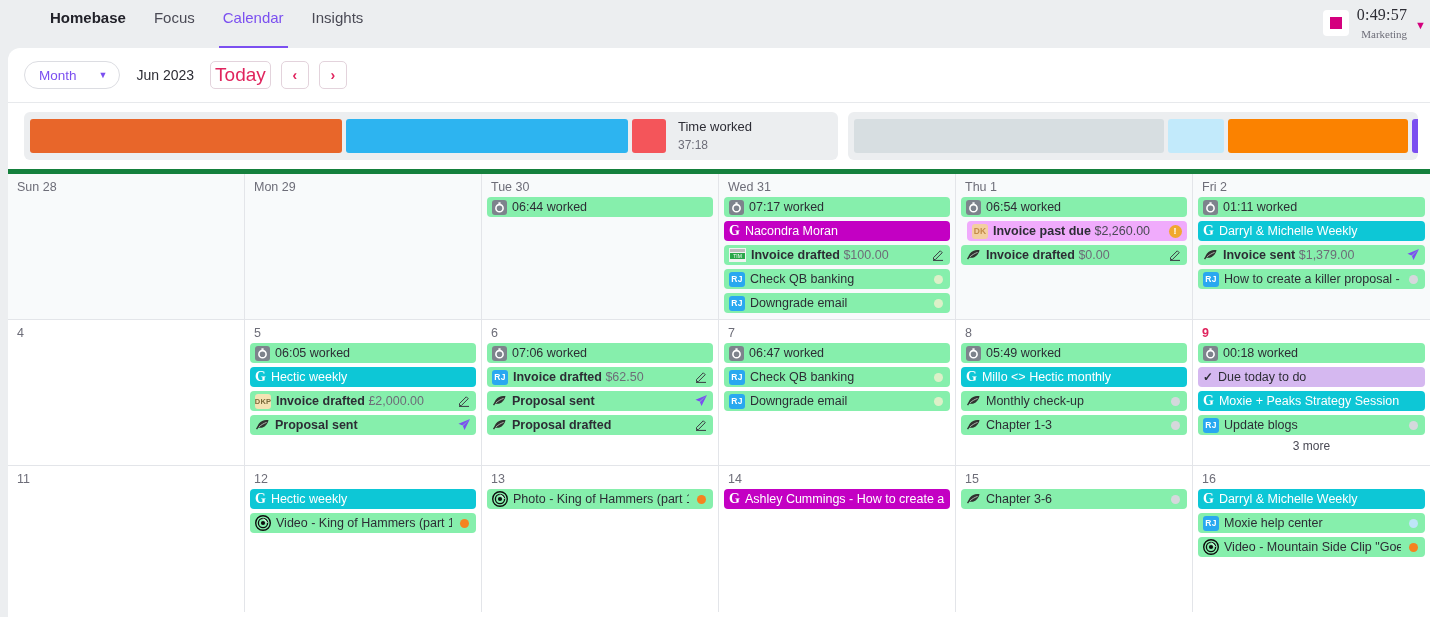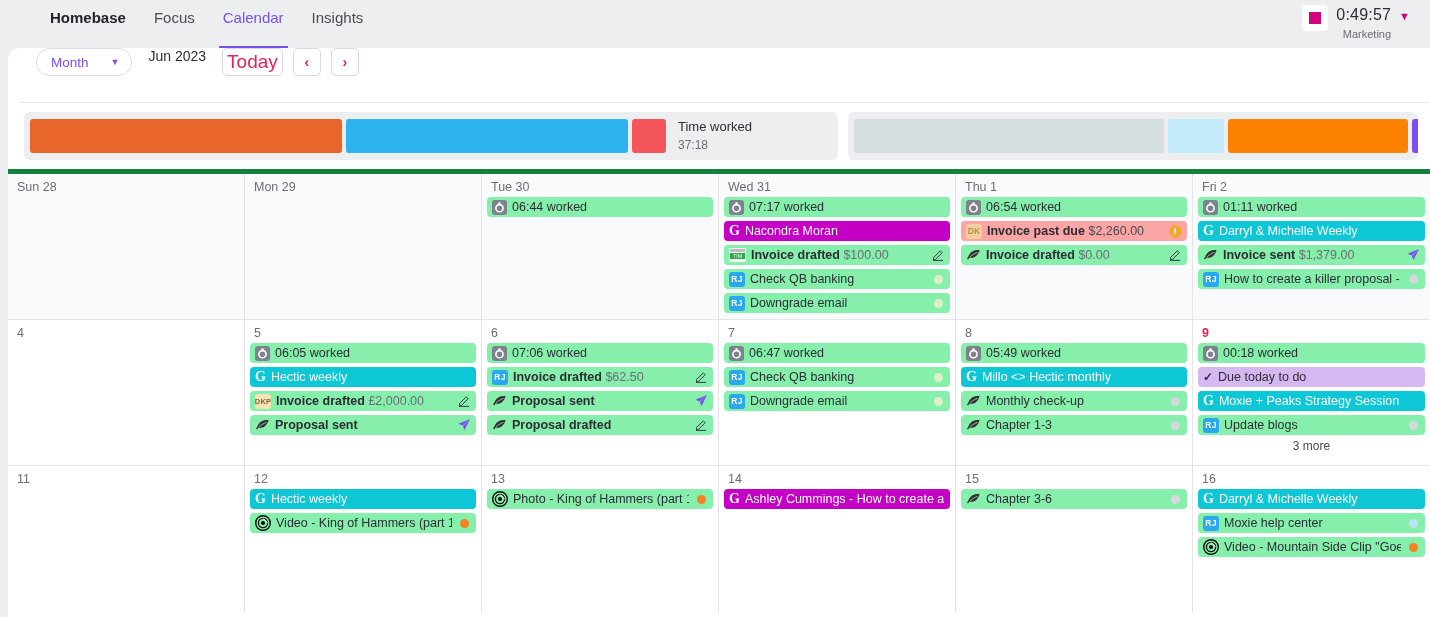--- a/index.html
+++ b/index.html
@@ -24,44 +24,44 @@
     cursor: pointer; white-space: nowrap;
   }
   .nav-tab.bold { font-weight: bold; color: #22222a; }
   .nav-tab.active { color: #7b4ff0; }
   .nav-tab.active:after {
     content: ""; position: absolute; left: -4px; right: -4px; bottom: 0;
     height: 2px; background: #7b4ff0;
   }
 
   .timer {
-    position: absolute; right: 20px; top: 4px;
-    display: flex; align-items: flex-start; gap: 8px;
+    position: absolute; right: 4px; top: 4px;
+    display: flex; align-items: center; gap: 8px; font-family: Liberation Serif, serif;
   }
   .timer-btn {
     width: 26px; height: 26px; border-radius: 4px; background: #fff;
     display: flex; align-items: center; justify-content: center;
     cursor: pointer; margin-top: 1px;
   }
   .timer-sq { width: 12px; height: 12px; background: #d4007e; }
   .timer-text { text-align: right; line-height: 1; padding-top: 3px;}
   .timer-time { font-size: 16px; color: #2d2d35; letter-spacing: .2px; }
   .timer-label { font-size: 11px; color: #6d6d78; margin-top: 6px; }
   .timer-caret { color: #d4007e; font-size: 11px; margin-top: 6px; cursor: pointer; }
 
   
   .card {
     position: absolute; left: 8px; right: 0px; top: 48px; bottom: 0;
     background: #fff; border-top-left-radius: 12px;
   }
 
   
   .toolbar {
-    height: 55px; display: flex; gap: 10px;
-    padding: 0 16px; border-bottom: 1px solid #e7e9ec; margin-left: 12px;
+    height: 55px; display: flex; align-items: center; gap: 10px;
+    padding: 0 16px; border-bottom: 1px solid #e7e9ec;
   }
   .sel {
     border: 1px solid #dcdde2; border-radius: 18px; height: 28px;
     display: flex; align-items: center; gap: 22px; padding: 0 12px 0 14px;
     color: #7b4ff0; font-size: 13.5px; cursor: pointer; background: #fff;
   }
   .sel .car { font-size: 9px; color: #7b4ff0; }
   .month-label { font-size: 14px; color: #2d2d35; margin: 0 6px; }
   .btn-out {
     border: 1px solid #e3d3dc; border-radius: 5px; height: 28px;
@@ -101,21 +101,21 @@
 
   
   .ev {
     height: 20px; border-radius: 4px; display: flex; align-items: center;
     padding: 0 5px; margin-bottom: 4px; font-size: 12.5px; gap: 5px;
     overflow: hidden; white-space: nowrap; cursor: pointer;
   }
   .ev.grey   { background: #86efac; color: #2d2d35; }
   .ev.cyan   { background: #0dc7d6; color: #fff; }
   .ev.purple { background: #c300c3; color: #fff; }
-  .ev.amber  { background: #fca5a5; color: #2d2d35; }
+  .ev.amber  { background: #f0abfc; color: #2d2d35; margin-left: 6px; }
   .ev.lilac  { background: #d5b8f0; color: #2d2d35; }
   .ev-title { overflow: hidden; text-overflow: clip; flex: 1; min-width: 0; }
   .ev-title.b { font-weight: bold; }
   .ev-amt { color: #6d6d78; font-weight: normal; }
   .ev.amber .ev-amt { color: #4a4a55; }
 
   
   .ic { flex-shrink: 0; display: inline-flex; align-items: center; justify-content: center; }
   .ic-stop {
     width: 15px; height: 15px; border-radius: 3px; background: #7d838c;

